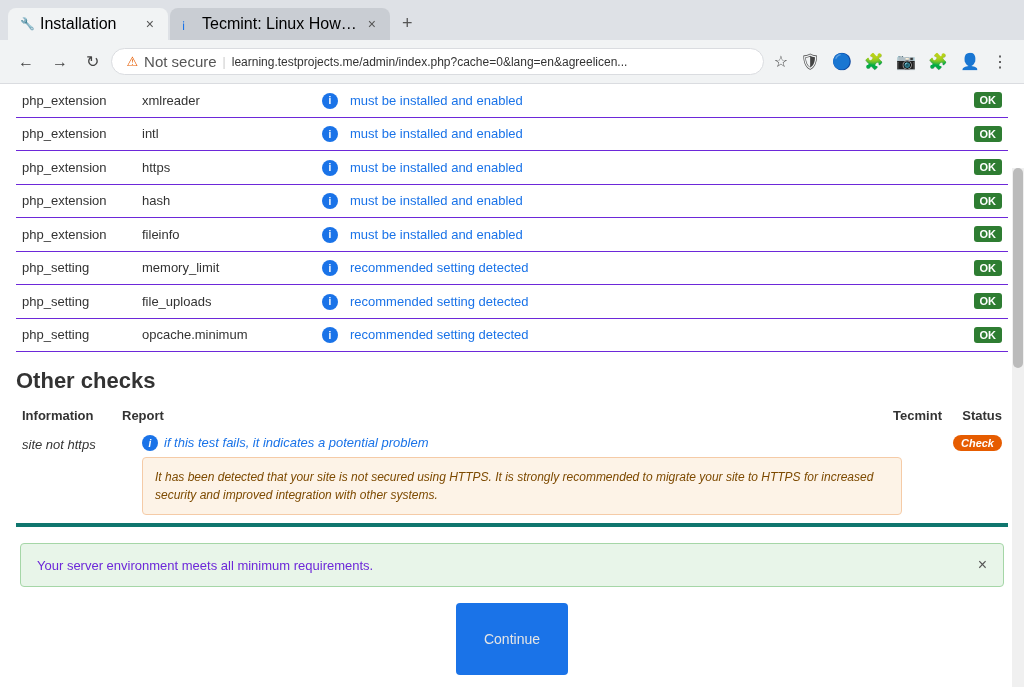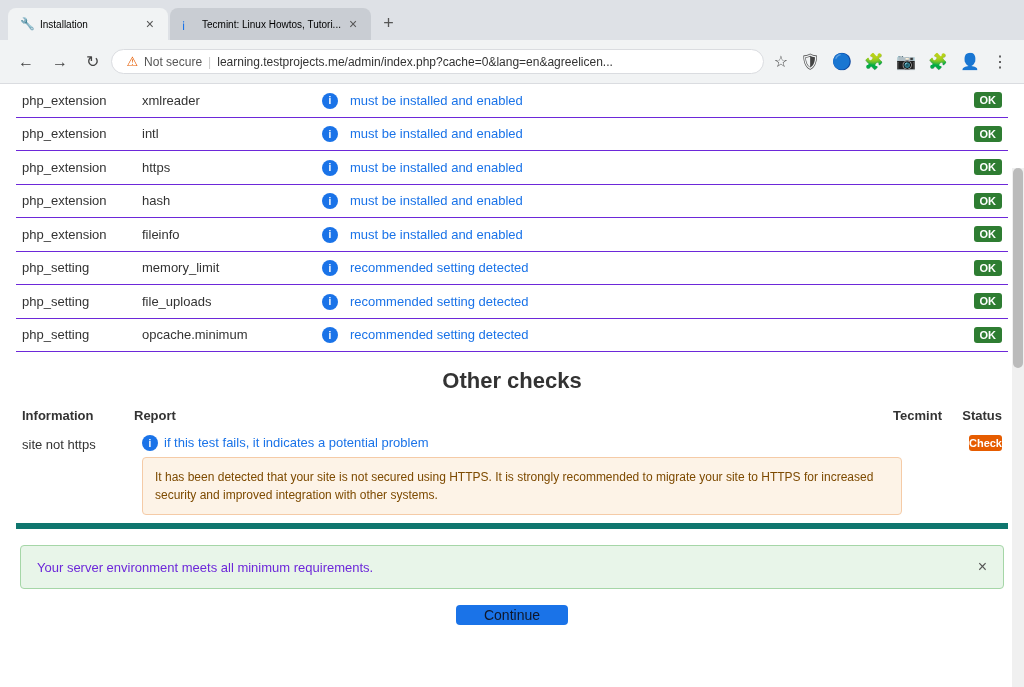--- a/index.html
+++ b/index.html
@@ -6,21 +6,21 @@
     body { font-family: Arial, sans-serif; font-size: 13px; background: #fff; overflow: hidden; }
 
     
     .browser-chrome { background: #f1f3f4; width: 1024px; height: 687px; display: flex; flex-direction: column; }
 
     .tab-bar { display: flex; align-items: flex-end; padding: 8px 8px 0; background: #dee1e6; gap: 2px; height: 40px; }
     .tab { display: flex; align-items: center; gap: 6px; padding: 6px 12px; border-radius: 8px 8px 0 0; font-size: 12px; height: 32px; min-width: 160px; max-width: 220px; }
     .tab.active { background: #f1f3f4; }
     .tab.inactive { background: #c9cdd3; }
     .tab-favicon { width: 14px; height: 14px; font-size: 12px; }
-    .tab-title { flex: 1; overflow: hidden; text-overflow: ellipsis; white-space: nowrap; font-size: 10px; }
+    .tab-title { flex: 1; overflow: hidden; text-overflow: ellipsis; white-space: nowrap; font-size: 16px; }
     .tab-close { font-size: 14px; color: #555; cursor: pointer; padding: 0 2px; }
     .tab-new { padding: 6px 10px; font-size: 18px; color: #555; cursor: pointer; }
 
     .address-bar { display: flex; align-items: center; gap: 6px; padding: 6px 12px; background: #f1f3f4; height: 44px; border-bottom: 1px solid #dadce0; }
     .nav-btn { font-size: 16px; color: #444; cursor: pointer; padding: 4px 6px; border-radius: 50%; }
     .security-icon { color: #e65c00; font-size: 13px; }
     .url-bar { flex: 1; background: #fff; border: 1px solid #dadce0; border-radius: 20px; padding: 4px 14px; font-size: 12px; color: #333; display: flex; align-items: center; gap: 6px; }
     .url-text { overflow: hidden; text-overflow: ellipsis; white-space: nowrap; }
     .toolbar-icons { display: flex; align-items: center; gap: 4px; }
     .toolbar-icon { font-size: 16px; color: #444; cursor: pointer; padding: 4px; border-radius: 50%; }
@@ -35,44 +35,44 @@
     .check-table td { padding: 8px 6px; vertical-align: middle; font-size: 13px; }
     .col-type { color: #333; width: 120px; }
     .col-name { color: #333; width: 180px; margin-left: 40px; }
     .col-info { width: 20px; }
     .col-plugin { width: 80px; text-align: right; }
     .col-badge { width: 50px; text-align: right; }
 
     .info-icon { display: inline-flex; align-items: center; justify-content: center; width: 16px; height: 16px; border-radius: 50%; background: #1a73e8; color: #fff; font-size: 10px; font-weight: bold; cursor: pointer; }
 
     .badge-ok { display: inline-block; background: #2e7d32; color: #fff; font-size: 11px; font-weight: bold; padding: 2px 6px; border-radius: 3px; }
-    .badge-check { display: inline-block; background: #e65c00; color: #fff; font-size: 11px; font-weight: bold; padding: 2px 0; border-radius: 3px; }
-
-    
-    .section-title { font-size: 22px; font-weight: bold; color: #333; margin: 16px 0 10px; text-align: center; }
+    .badge-check { display: inline-block; background: #e65c00; color: #fff; font-size: 11px; font-weight: bold; padding: 2px 8px; border-radius: 8px; }
+
+    
+    .section-title { font-size: 22px; font-weight: bold; color: #333; margin: 16px 0 10px; }
     .section-header-row { display: flex; padding: 4px 6px; font-weight: bold; font-size: 13px; color: #333; }
-    .sh-info { width: 112px; }
+    .sh-info { width: 100px; }
     .sh-report { flex: 1; }
     .sh-plugin { width: 100px; text-align: right; }
     .sh-status { width: 60px; text-align: right; }
 
     
     .other-table { width: 100%; border-collapse: collapse; }
     .other-table td { padding: 8px 6px; vertical-align: top; font-size: 13px; }
-    .other-table tr { border-bottom: 6px solid #0f766e; }
+    .other-table tr { border-bottom: 4px solid #0f766e; font-style: italic; }
     .warning-desc { background: #fdf3e7; border: 1px solid #f5cba7; border-radius: 4px; padding: 10px 12px; color: #7d4a00; font-size: 12px; line-height: 1.5; margin-top: 4px; }
 
     
     .success-banner { display: flex; align-items: center; justify-content: space-between; background: #e8f5e9; border: 1px solid #a5d6a7; border-radius: 4px; padding: 12px 16px; margin: 16px 4px; }
     .success-text { color: #6d28d9; font-size: 13px; }
     .close-btn { color: #555; font-size: 16px; cursor: pointer; }
 
     
     .button-row { text-align: center; margin-top: 12px; }
-    .continue-btn { background: #1a73e8; color: #0f172a; border: none; padding: 2px 28px; font-size: 14px; border-radius: 4px; cursor: pointer; }
+    .continue-btn { background: #1a73e8; color: #e5e5e5; border: none; padding: 28px 28px; font-size: 14px; border-radius: 4px; cursor: pointer; }
 
     
     .scrollbar { position: absolute; right: 0; top: 84px; width: 12px; bottom: 0; background: #f0f0f0; }
     .scrollbar-thumb { position: absolute; top: 0; width: 10px; left: 1px; height: 200px; background: #bbb; border-radius: 5px; }
 
     .link-style { color: #1a73e8; text-decoration: none; }
   </style>
 </head>
 <body>
 
@@ -91,21 +91,21 @@
     </div>
     <span class="tab-new">+</span>
   </div>
 
   <div class="address-bar">
     <span class="nav-btn">←</span>
     <span class="nav-btn">→</span>
     <span class="nav-btn">↻</span>
     <div class="url-bar">
       <span class="security-icon">⚠</span>
-      <span style="font-size:12px;color:#555;">Not secure</span>
+      <span style="font-size:15px;color:#555;">Not secure</span>
       <span style="color:#ccc;">|</span>
       <span class="url-text">learning.testprojects.me/admin/index.php?cache=0&amp;lang=en&amp;agreelicen...</span>
     </div>
     <div class="toolbar-icons">
       <span class="toolbar-icon">☆</span>
       <span class="toolbar-icon">🛡</span>
       <span class="toolbar-icon">🔵</span>
       <span class="toolbar-icon">🧩</span>
       <span class="toolbar-icon">📷</span>
       <span class="toolbar-icon">🧩</span>

